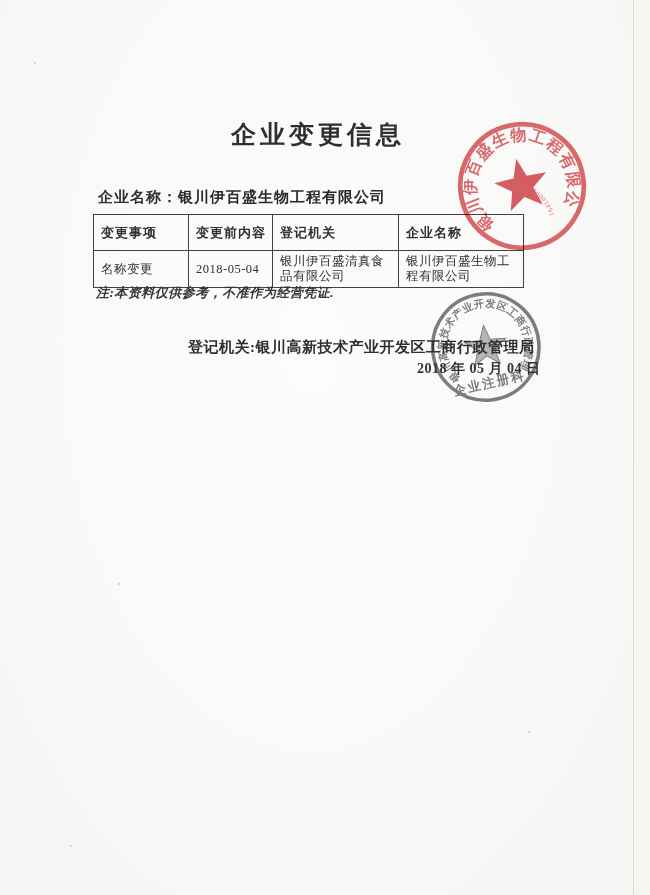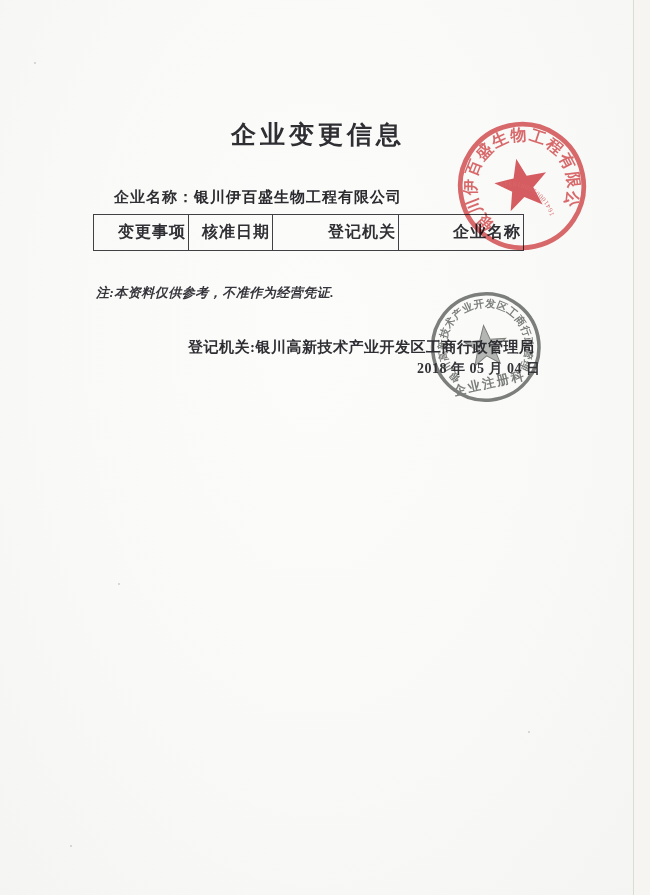--- a/index.html
+++ b/index.html
@@ -13,33 +13,33 @@
   .edge-line{position:absolute;top:0;left:633px;width:1px;height:895px;background:#dcdbd4;}
   .edge-strip{position:absolute;top:0;left:634px;width:16px;height:895px;background:#f6f5f1;}
   .speck{position:absolute;width:2px;height:2px;border-radius:50%;background:#9a9aa0;opacity:.45;}
 
   .doc-title{
     position:absolute;top:118px;left:0;width:636px;text-align:center;
     font-size:25px;font-weight:bold;letter-spacing:4px;color:#2e2e33;margin:0;
   }
   .company-line{
     position:absolute;top:188px;left:98px;font-size:15px;color:#2f2f34;
-    letter-spacing:1px;font-weight:600;white-space:nowrap;margin-left:16px;
+    letter-spacing:1px;font-weight:600;white-space:nowrap;
   }
   .company-line .name{font-weight:bold;color:#29292e;}
 
   table.change-table{
     position:absolute;top:214px;left:93px;width:430px;
     border-collapse:collapse;table-layout:fixed;
   }
   .change-table td,.change-table th{
     border:1px solid #404045;color:#2f2f34;text-align:left;
     padding:2px 2px 2px 7px;vertical-align:middle;
   }
-  .change-table th{height:31px;font-size:16px;font-weight:bold;letter-spacing:1px;text-align:right;}
+  .change-table th{height:31px;font-size:13px;font-weight:bold;letter-spacing:1px;}
   .change-table td{height:32px;font-size:12.5px;line-height:15px;letter-spacing:.5px;}
 
   .note-line{
     position:absolute;top:284px;left:96px;font-size:13px;font-style:italic;
     font-weight:600;color:#35353b;letter-spacing:.5px;white-space:nowrap;
   }
   .registry-line{
     position:absolute;top:338px;left:188px;font-size:15px;font-weight:600;
     color:#2e2e33;letter-spacing:.5px;white-space:nowrap;z-index:3;text-align:right;
   }
@@ -73,23 +73,29 @@
   <table class="change-table">
     <colgroup>
       <col style="width:95px">
         <col style="width:84px">
         <col style="width:126px">
         <col style="width:125px">
     </colgroup>
     <tbody>
         <tr>
       <th>变更事项</th>
-      <th>核准日期</th>
+      <th>变更前内容</th>
       <th>登记机关</th>
       <th>企业名称</th>
+    </tr>
+    <tr>
+      <td>名称变更</td>
+      <td>2018-05-04</td>
+      <td>银川伊百盛清真食品有限公司</td>
+      <td>银川伊百盛生物工程有限公司</td>
     </tr>
   </tbody>
     </table>
 
   <div class="note-line">注:本资料仅供参考，不准作为经营凭证.</div>
 
   <div class="registry-line">登记机关:银川高新技术产业开发区工商行政管理局</div>
 
   <div class="date-line">2018 年 05 月 04 日</div>
 

